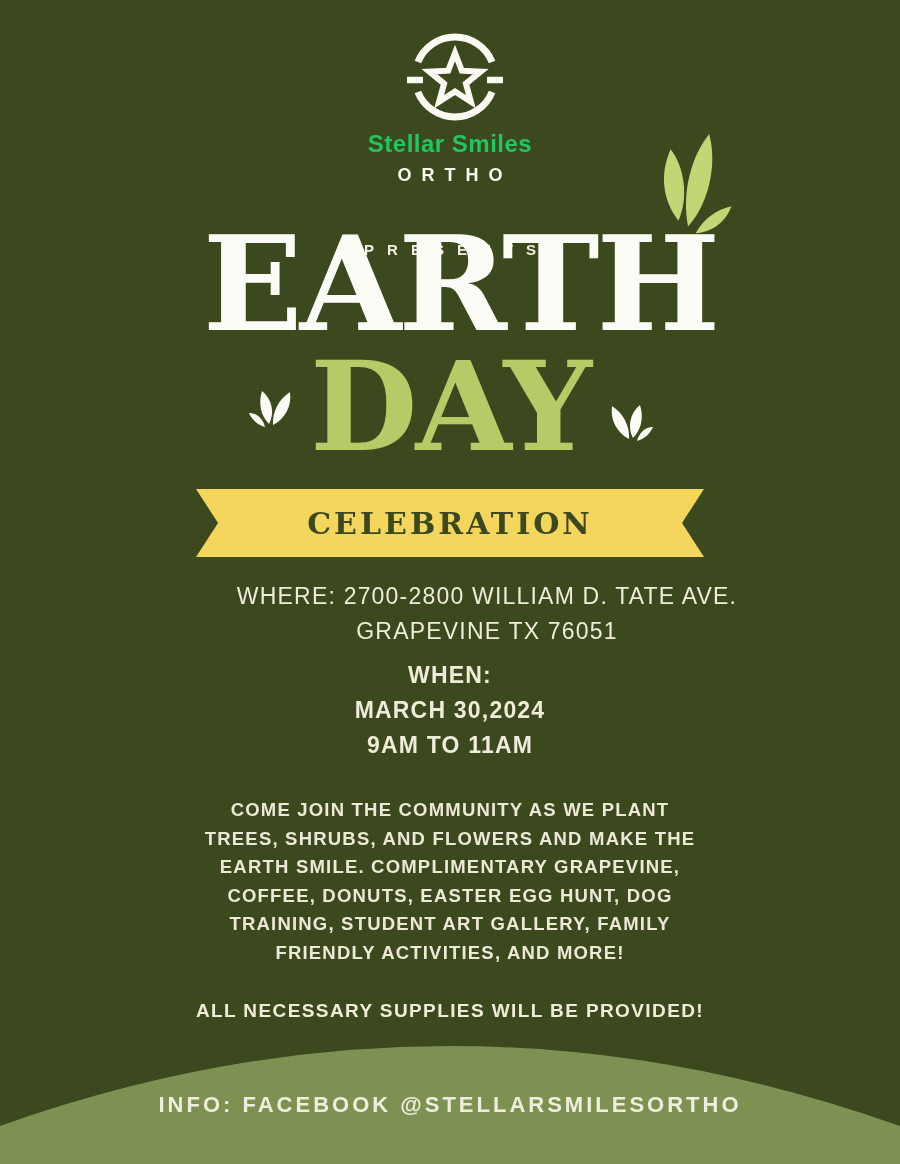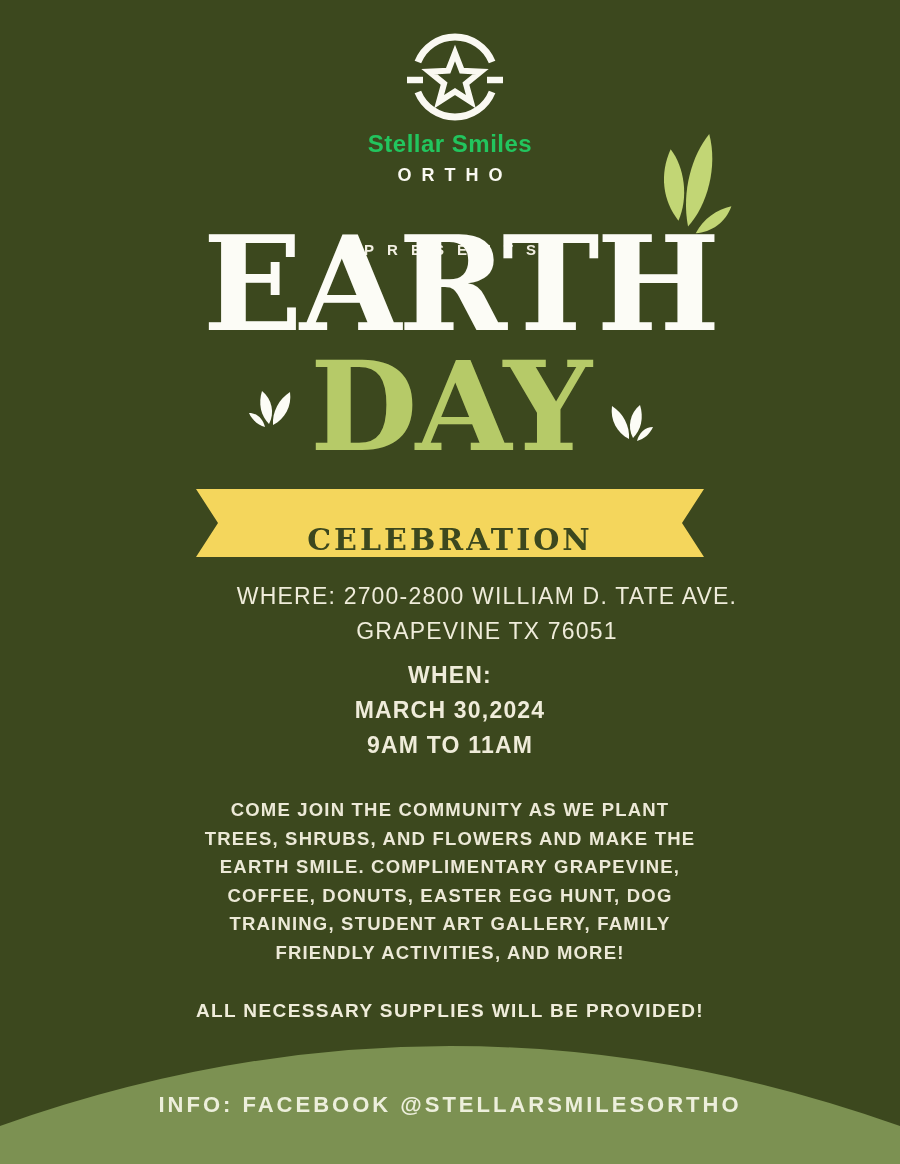--- a/index.html
+++ b/index.html
@@ -99,21 +99,21 @@
 
   
   .ribbon {
     left: 196px;
     top: 489px;
     width: 508px;
     height: 68px;
     background: #F4D65C;
     clip-path: polygon(0 0, 100% 0, calc(100% - 22px) 50%, 100% 100%, 0 100%, 22px 50%);
     display: flex;
-    align-items: flex-end;
+    align-items: center;
     justify-content: center;
   }
   .ribbon-label {
     font-family: "DejaVu Serif", "Liberation Serif", serif;
     font-weight: 700;
     font-size: 30px;
     letter-spacing: 3px;
     color: #3C481E;
   }
 

